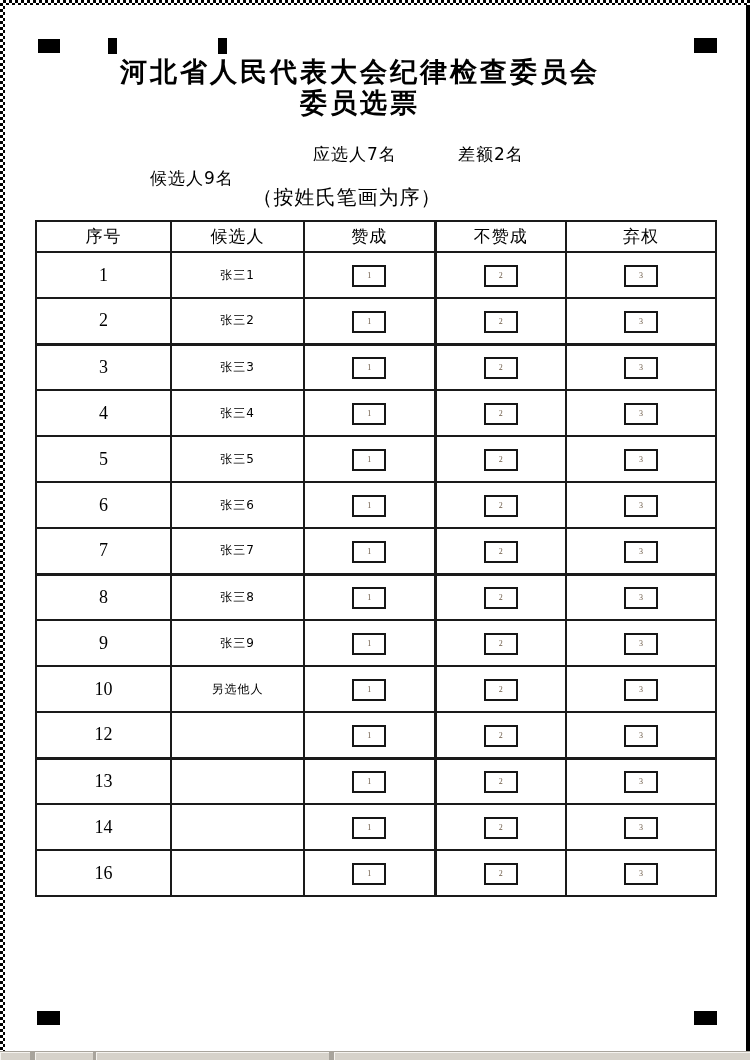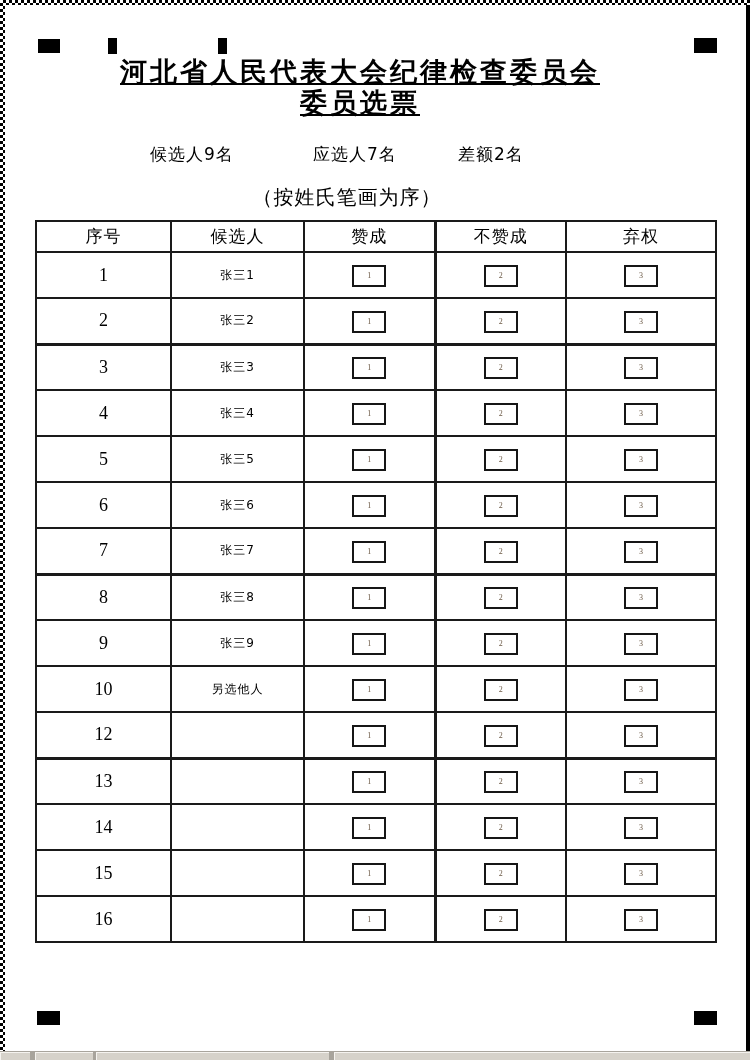--- a/index.html
+++ b/index.html
@@ -25,26 +25,26 @@
   .reg{position:absolute;background:#000;}
   .reg.tl{left:38px;top:39px;width:22px;height:14px;}
   .reg.s1{left:108px;top:38px;width:9px;height:16px;}
   .reg.s2{left:218px;top:38px;width:9px;height:16px;}
   .reg.tr{left:694px;top:38px;width:23px;height:15px;}
   .reg.bl{left:37px;top:1011px;width:23px;height:14px;}
   .reg.br{left:694px;top:1011px;width:23px;height:14px;}
   
   .title{
     position:absolute;left:0;top:56px;width:720px;text-align:center;
-    font-weight:bold;font-size:27px;line-height:31px;letter-spacing:3px;text-decoration:underline;
+    font-weight:bold;font-size:27px;line-height:31px;letter-spacing:3px;
   }
   .title .line{display:block;}
   
   .count{position:absolute;top:143px;font-size:17px;letter-spacing:1px;white-space:nowrap;}
-  .count.c1{left:150px;}
+  .count.c1{left:150px;margin-top:24px;}
   .count.c2{left:313px;}
   .count.c3{left:458px;}
   
   .sort-note{position:absolute;left:0;top:184px;width:694px;text-align:center;font-size:20px;letter-spacing:1px;}
   
   table.ballot{
     position:absolute;left:35px;top:220px;width:680px;
     border-collapse:collapse;table-layout:fixed;background:#fff;
   }
   table.ballot th,table.ballot td{
@@ -364,39 +364,20 @@
               <i class="d">2</i>
             </span>
       </td>
       <td>
         <span class="cb">
               <i class="d">3</i>
             </span>
       </td>
     </tr>
         <tr>
-      <td class="c-no">15</td>
-      <td class="c-name"></td>
-      <td>
-        <span class="cb">
-              <i class="d">1</i>
-            </span>
-      </td>
-      <td class="b-thick-left">
-        <span class="cb">
-              <i class="d">2</i>
-            </span>
-      </td>
-      <td>
-        <span class="cb">
-              <i class="d">3</i>
-            </span>
-      </td>
-    </tr>
-        <tr>
       <td class="c-no">16</td>
       <td class="c-name"></td>
       <td>
         <span class="cb">
               <i class="d">1</i>
             </span>
       </td>
       <td class="b-thick-left">
         <span class="cb">
               <i class="d">2</i>

